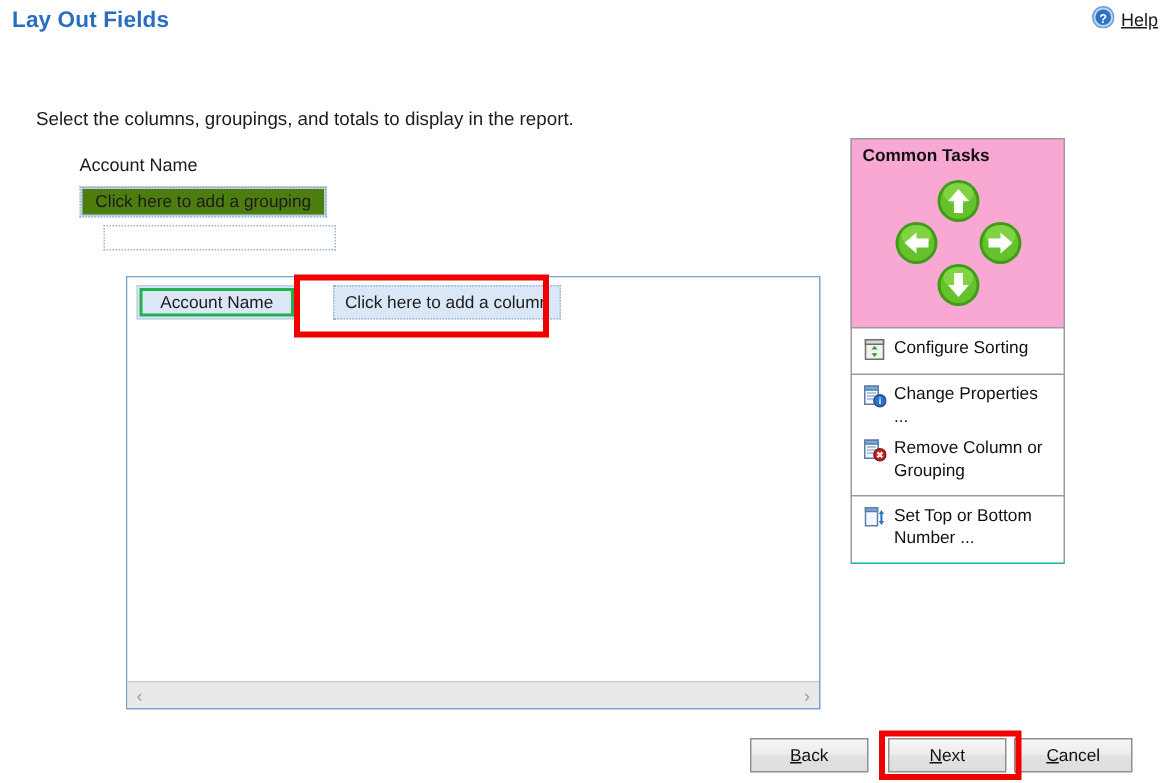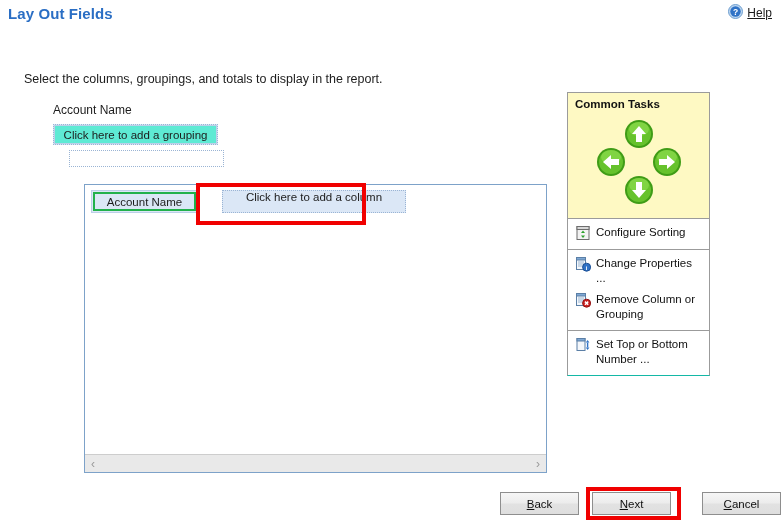--- a/index.html
+++ b/index.html
@@ -63,21 +63,21 @@
     background: #dbe7f6;
     display: flex;
     align-items: center;
     justify-content: center;
     font-size: 11.5px;
     color: #1c1c1c;
     cursor: pointer;
   }
   .group-box-inner {
     border: 1px solid #bcd0e8;
-    background: #5eead4;
+    background: #4d7c0f;
     width: 100%; height: 100%;
     display: flex;
     align-items: center;
     justify-content: center;
   }
   .group-empty-box {
     position: absolute;
     left: 69px; top: 150px;
     width: 155px; height: 17px;
     border: 1px dotted #9ab4d4;
@@ -117,24 +117,25 @@
     border: 2px solid #22b14c;
     background: #dbe7f6;
     display: flex;
     align-items: center;
     justify-content: center;
     font-size: 11.5px;
     color: #1c1c1c;
   }
   .cell-addcolumn {
     margin-left: 24px;
-    width: 184px; height: 23px;
+    width: 152px; height: 23px;
     border: 1px dotted #9ab4d4;
     background: #dbe7f6;
     display: flex;
+    align-items: center;
     justify-content: center;
     font-size: 11.5px;
     color: #1c1c1c;
     cursor: pointer;
   }
 
   
   .callout {
     position: absolute;
     border: 4px solid #f00000;
@@ -166,21 +167,21 @@
 
   
   .tasks-panel {
     position: absolute;
     left: 567px; top: 92px;
     width: 143px;
   }
   .tasks-header-box {
     border: 1px solid #9b9b9b;
     border-bottom: none;
-    background: #fef9c3;
+    background: #f9a8d4;
     height: 126px;
     position: relative;
   }
   .tasks-title {
     position: absolute;
     left: 7px; top: 5px;
     font-size: 11.5px;
     font-weight: bold;
     color: #111111;
   }
@@ -232,21 +233,21 @@
     font-size: 11.5px;
     color: #101010;
     display: flex;
     align-items: center;
     justify-content: center;
     cursor: pointer;
   }
   .btn u { text-decoration: underline; }
   #btn-back   { left: 500px; top: 492px; }
   #btn-next   { left: 592px; top: 492px; }
-  #btn-cancel { left: 702px; top: 492px; }
+  #btn-cancel { left: 676px; top: 492px; }
 </style>
 </head>
 <body>
 
 <div id="page">
 
   <div class="page-title">Lay Out Fields</div>
 
   <div class="help-link">
     <span class="help-icon">

